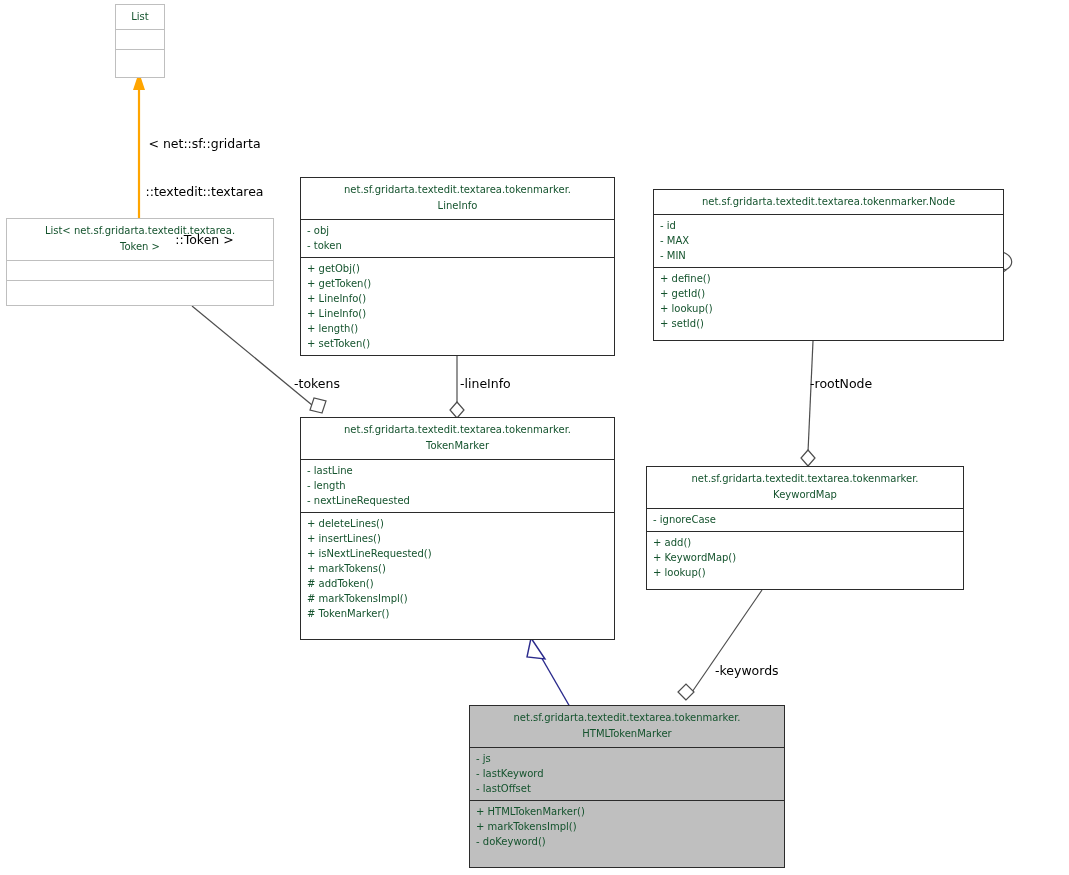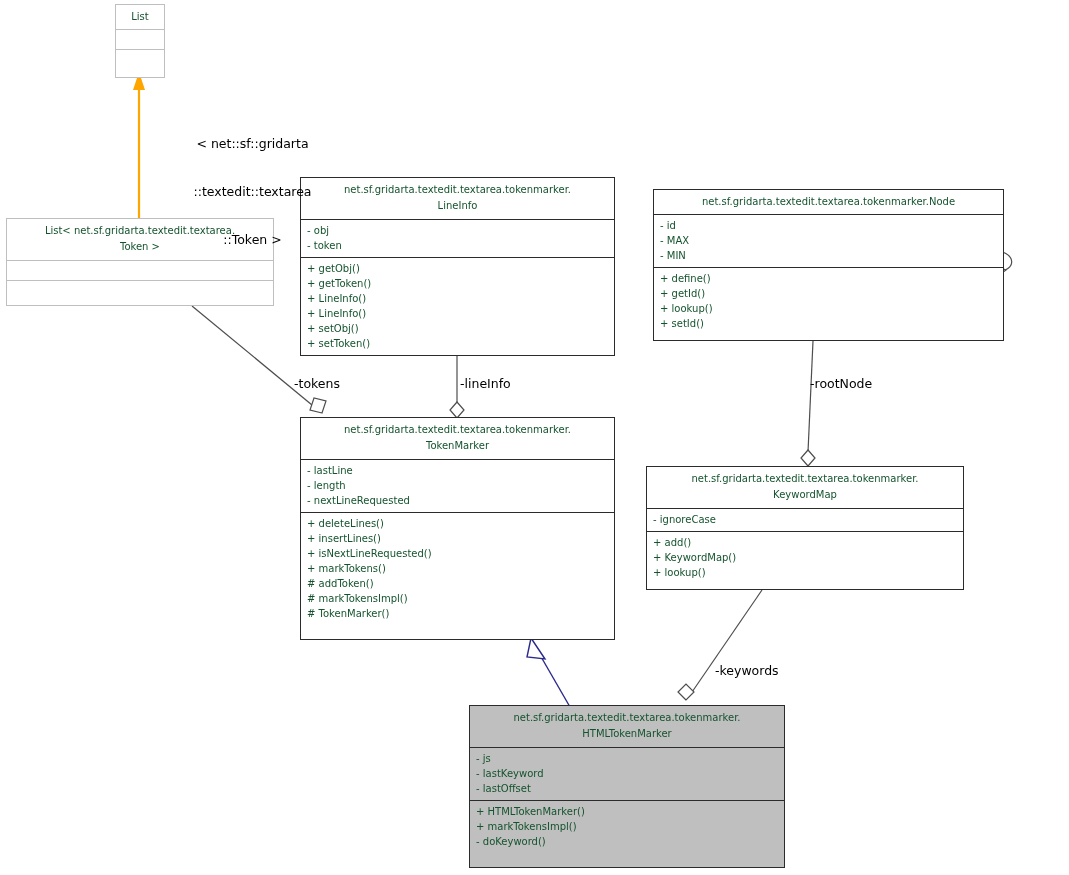--- a/index.html
+++ b/index.html
@@ -136,21 +136,21 @@
     </div>
     <div class="compartment members">
       <div class="member-line">- obj</div>
       <div class="member-line">- token</div>
     </div>
     <div class="compartment members">
       <div class="member-line">+ getObj()</div>
       <div class="member-line">+ getToken()</div>
       <div class="member-line">+ LineInfo()</div>
       <div class="member-line">+ LineInfo()</div>
-      <div class="member-line">+ setObj()</div>
+      <div class="member-line">+ length()</div>
       <div class="member-line">+ setToken()</div>
     </div>
   </div>
 
   <div class="uml-box" style="left:639px; top:189px; width:351px; height:152px;margin-left:14px;">
     <div class="compartment title">net.sf.gridarta.textedit.textarea.tokenmarker.Node</div>
     <div class="compartment members">
       <div class="member-line">- id</div>
       <div class="member-line">- MAX</div>
       <div class="member-line">- MIN</div>
@@ -209,21 +209,21 @@
       <div class="member-line">- lastKeyword</div>
       <div class="member-line">- lastOffset</div>
     </div>
     <div class="compartment members">
       <div class="member-line">+ HTMLTokenMarker()</div>
       <div class="member-line">+ markTokensImpl()</div>
       <div class="member-line">- doKeyword()</div>
     </div>
   </div>
 
-  <div class="tmpl-label" style="left:142px; top:104px; width:125px;margin-left:48px;">
+  <div class="tmpl-label" style="left:142px; top:104px; width:125px;">
     <div>&lt; net::sf::gridarta</div>
     <div>::textedit::textarea</div>
     <div>::Token &gt;</div>
   </div>
 
   <div class="edge-label" style="left:294px; top:376px;">-tokens</div>
 
   <div class="edge-label" style="left:460px; top:376px;">-lineInfo</div>
 
   <div class="edge-label" style="left:1072px; top:255px;">-nodes</div>

